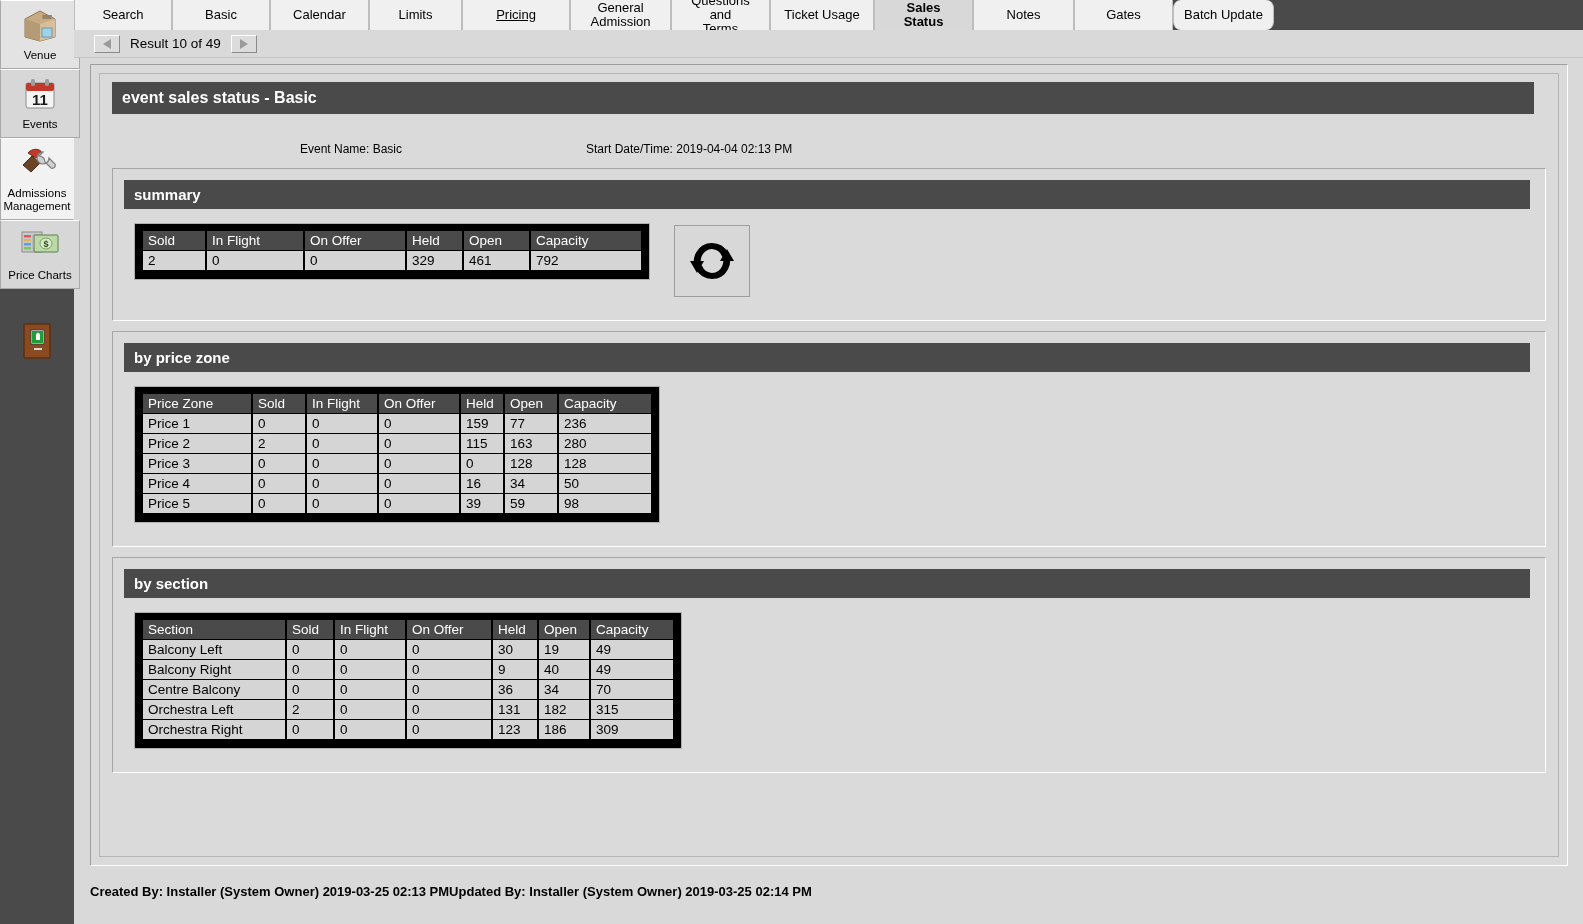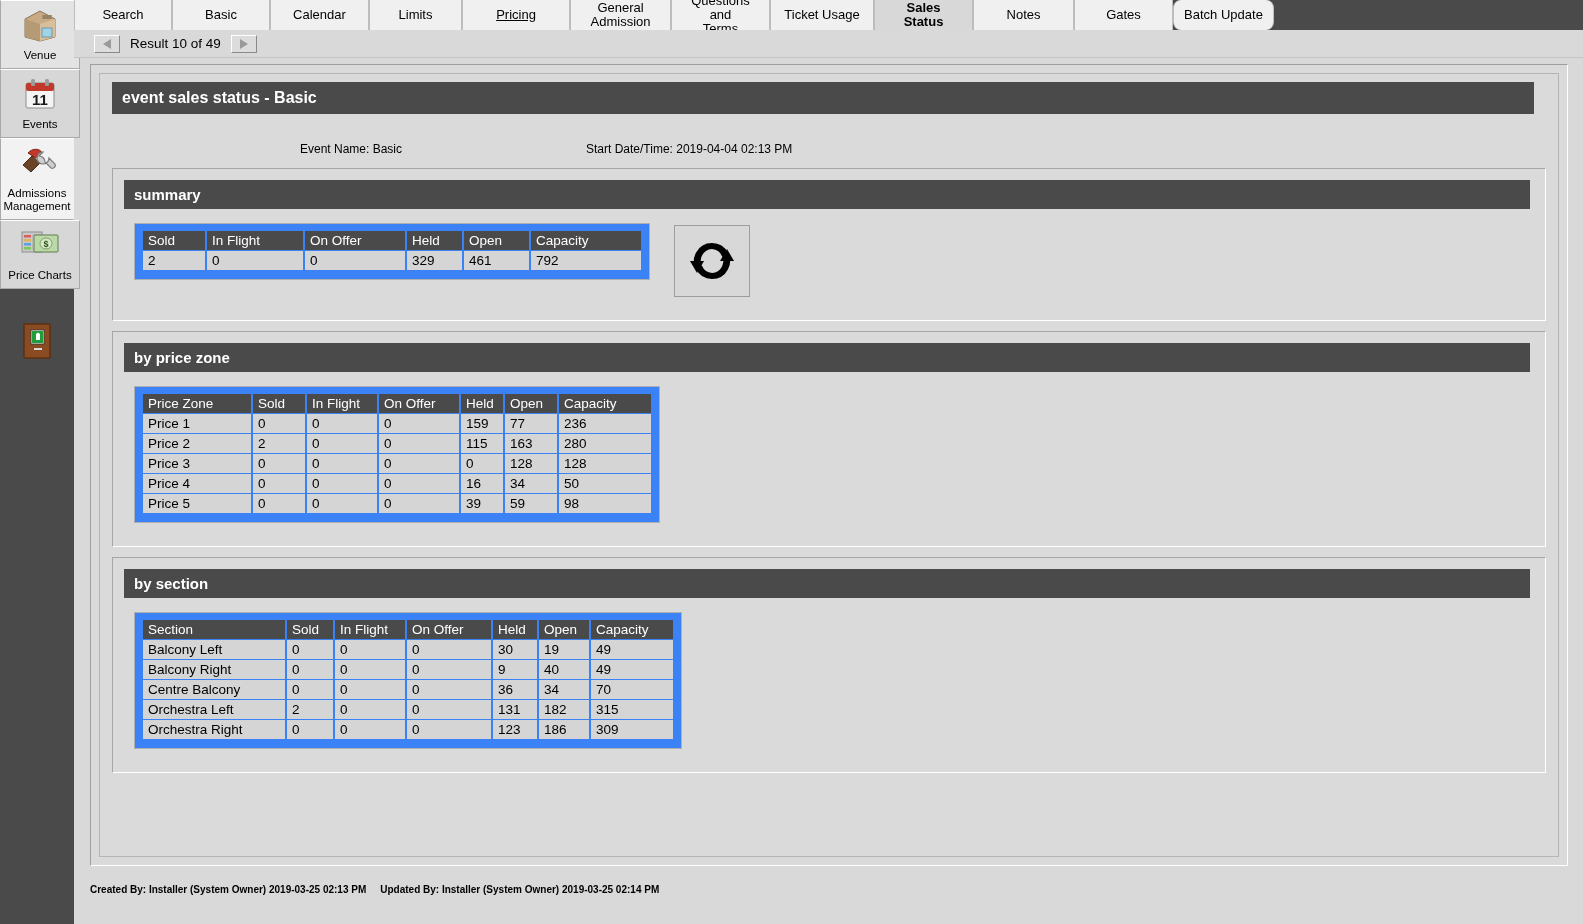--- a/index.html
+++ b/index.html
@@ -146,21 +146,21 @@
   }
   .sec-body {
     padding: 14px 14px 16px 14px;
     display: flex;
     align-items: flex-start;
     gap: 24px;
   }
 
   
   .tblwrap {
-    background: #3b82f6;
+    background: #000000;
     border: 1px solid #b0b0b0;
     padding: 6px 6px 8px 6px;
     display: inline-block;
   }
   table.grid { border-collapse: separate; border-spacing: 2px 1px; }
   table.grid th {
     background: #4a4a4a;
     color: #ffffff;
     font-weight: normal;
     font-size: 13.5px;
@@ -206,22 +206,22 @@
     background: #d8d8d8;
     border: 1px solid #9d9d9d;
     display: flex; align-items: center; justify-content: center;
     cursor: pointer;
     margin-top: 2px;
   }
 
   
   #footer {
     position: absolute; left: 90px; top: 884px;
-    font-size: 10px; font-weight: bold; color: #000;
-    display: flex; gap: 14px;
+    font-size: 13px; font-weight: bold; color: #000;
+    display: flex; 
   }
 </style>
 </head>
 <body>
 
 <div id="app">
 
   <div id="sidebar">
     <div id="sidebar-items">
         <div class="side-item">

